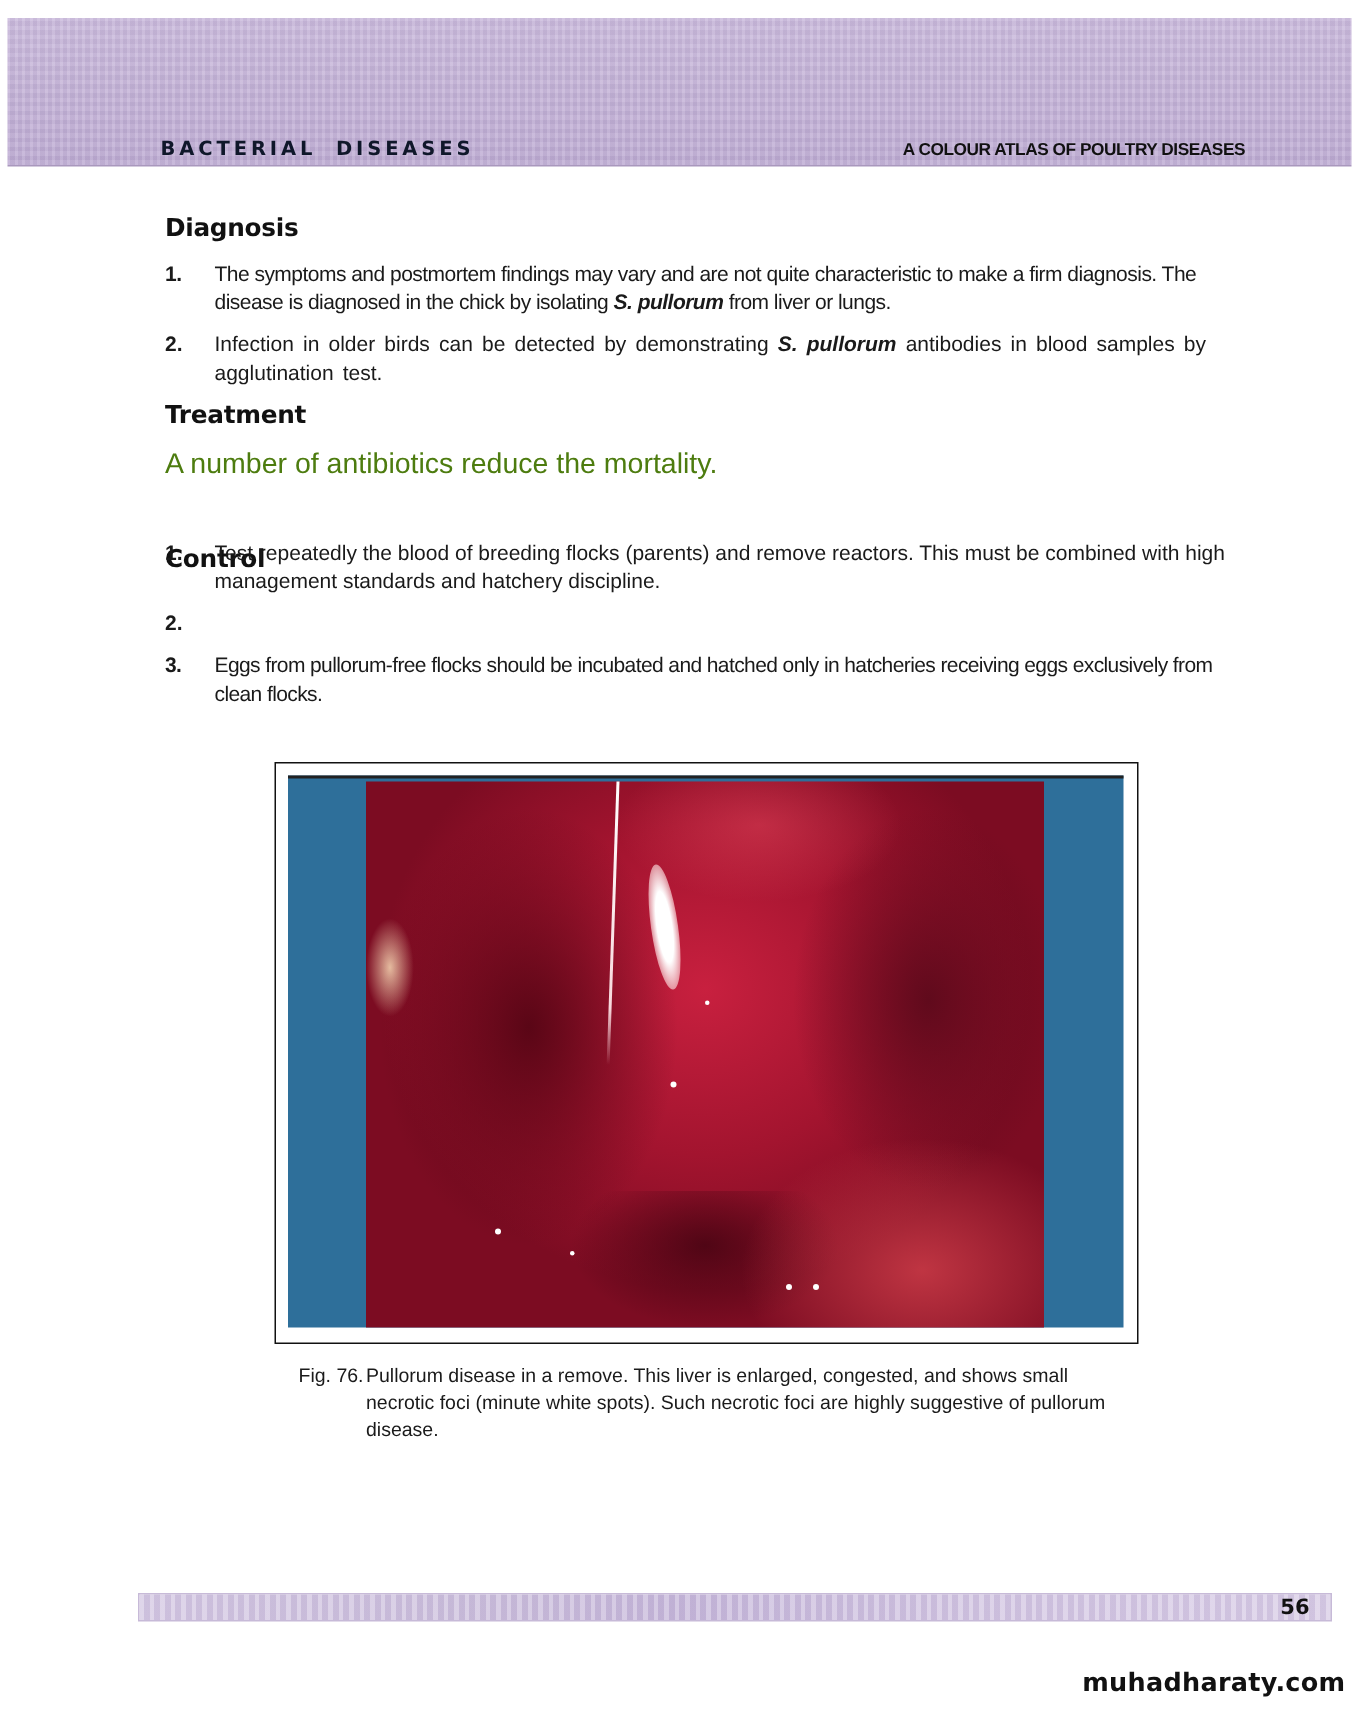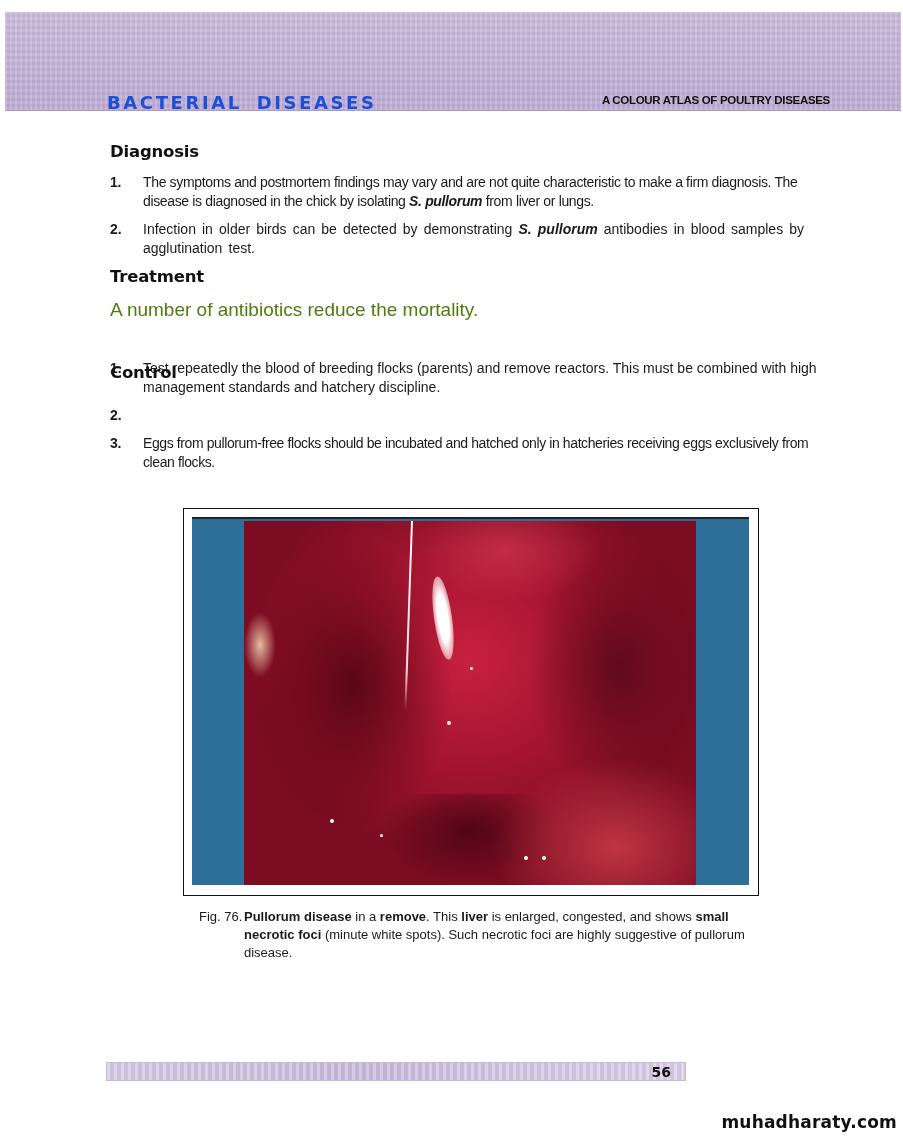--- a/index.html
+++ b/index.html
@@ -12,22 +12,22 @@
       border-bottom: 1px solid #a998bd;
     }
     .header-band::after {
       content: ""; position: absolute; inset: 0;
       background-image:
         repeating-linear-gradient(90deg, rgba(255,255,255,0.12) 0 2px, rgba(0,0,0,0.02) 2px 5px),
         repeating-linear-gradient(0deg, rgba(255,255,255,0.08) 0 3px, rgba(0,0,0,0.02) 3px 6px);
     }
     .header-left {
       position: absolute; left: 107px; top: 92px;
-      font-family: "DejaVu Sans", sans-serif; font-weight: bold; font-size: 18px;
-      letter-spacing: 2.6px; color: #1d4ed8; z-index: 2; word-spacing: 6px;
+      font-family: "DejaVu Sans", sans-serif; font-weight: bold; font-size: 13px;
+      letter-spacing: 2.6px; color: #0f172a; z-index: 2; word-spacing: 6px;
     }
     .header-right {
       position: absolute; right: 73px; top: 94px;
       font-family: "Liberation Sans", sans-serif; font-weight: bold; font-size: 11.5px;
       letter-spacing: -0.3px; color: #111; z-index: 2;
     }
 
     .content { position: absolute; left: 110px; top: 140px; width: 725px; }
     .section-heading {
       font-family: "DejaVu Sans", sans-serif; font-weight: bold; font-size: 16.5px; color: #111;
@@ -88,24 +88,24 @@
       background: radial-gradient(ellipse, rgba(255,230,190,0.8), rgba(255,230,190,0) 70%);
     }
     .spot { position: absolute; width: 4px; height: 4px; border-radius: 50%; background: #fff; }
 
     .caption {
       position: absolute; left: 199px; top: 908px; width: 555px;
       font-family: "Liberation Sans", sans-serif; font-size: 13px; line-height: 18px; color: #1a1a1a;
     }
     .caption-label { position: absolute; left: 0; top: 0; }
     .caption-body { padding-left: 45px; text-indent: 0; }
-    .caption b { font-weight: bold; margin-top: 36px; }
+    .caption b { font-weight: normal; margin-top: 36px; }
 
     .footer-band {
-      position: absolute; left: 106px; top: 1062px; width: 580px; height: 19px;
+      position: absolute; left: 92px; top: 1062px; width: 796px; height: 19px;
       background: linear-gradient(90deg, #d4c8e3 0%, #cbbedc 30%, #c6b7da 45%, #d2c5e2 70%, #d8ccE6 100%);
       border: 1px solid #c7bad8;
     }
     .footer-band::after {
       content: ""; position: absolute; inset: 0;
       background-image: repeating-linear-gradient(90deg, rgba(255,255,255,0.25) 0 3px, rgba(120,100,150,0.08) 3px 7px);
     }
     .page-number {
       position: absolute; right: 14px; top: 0; z-index: 2;
       font-family: "DejaVu Sans", sans-serif; font-weight: bold; font-size: 14px; color: #111; line-height: 19px;

